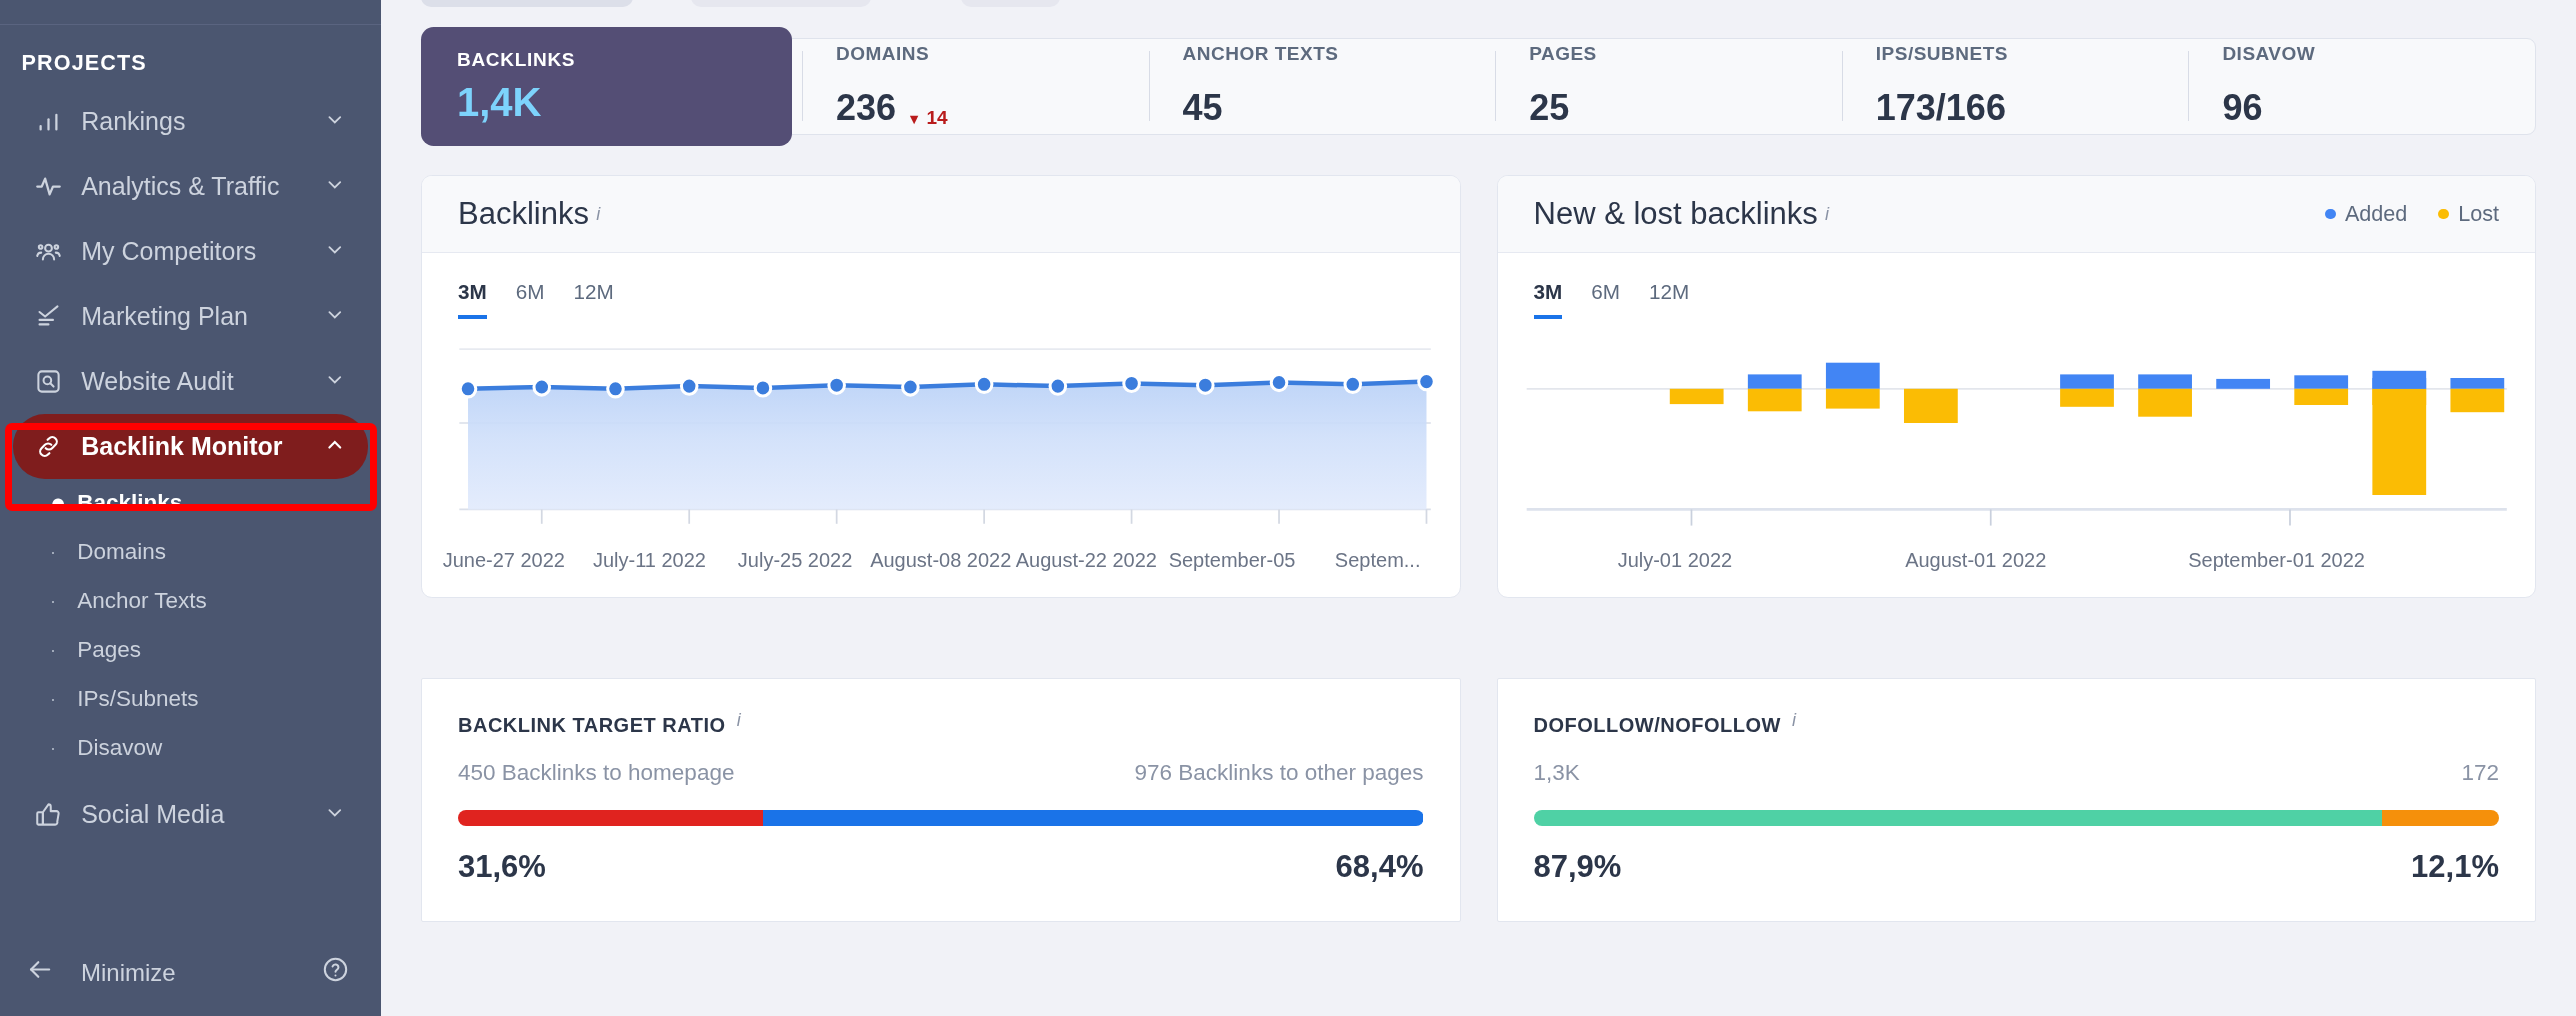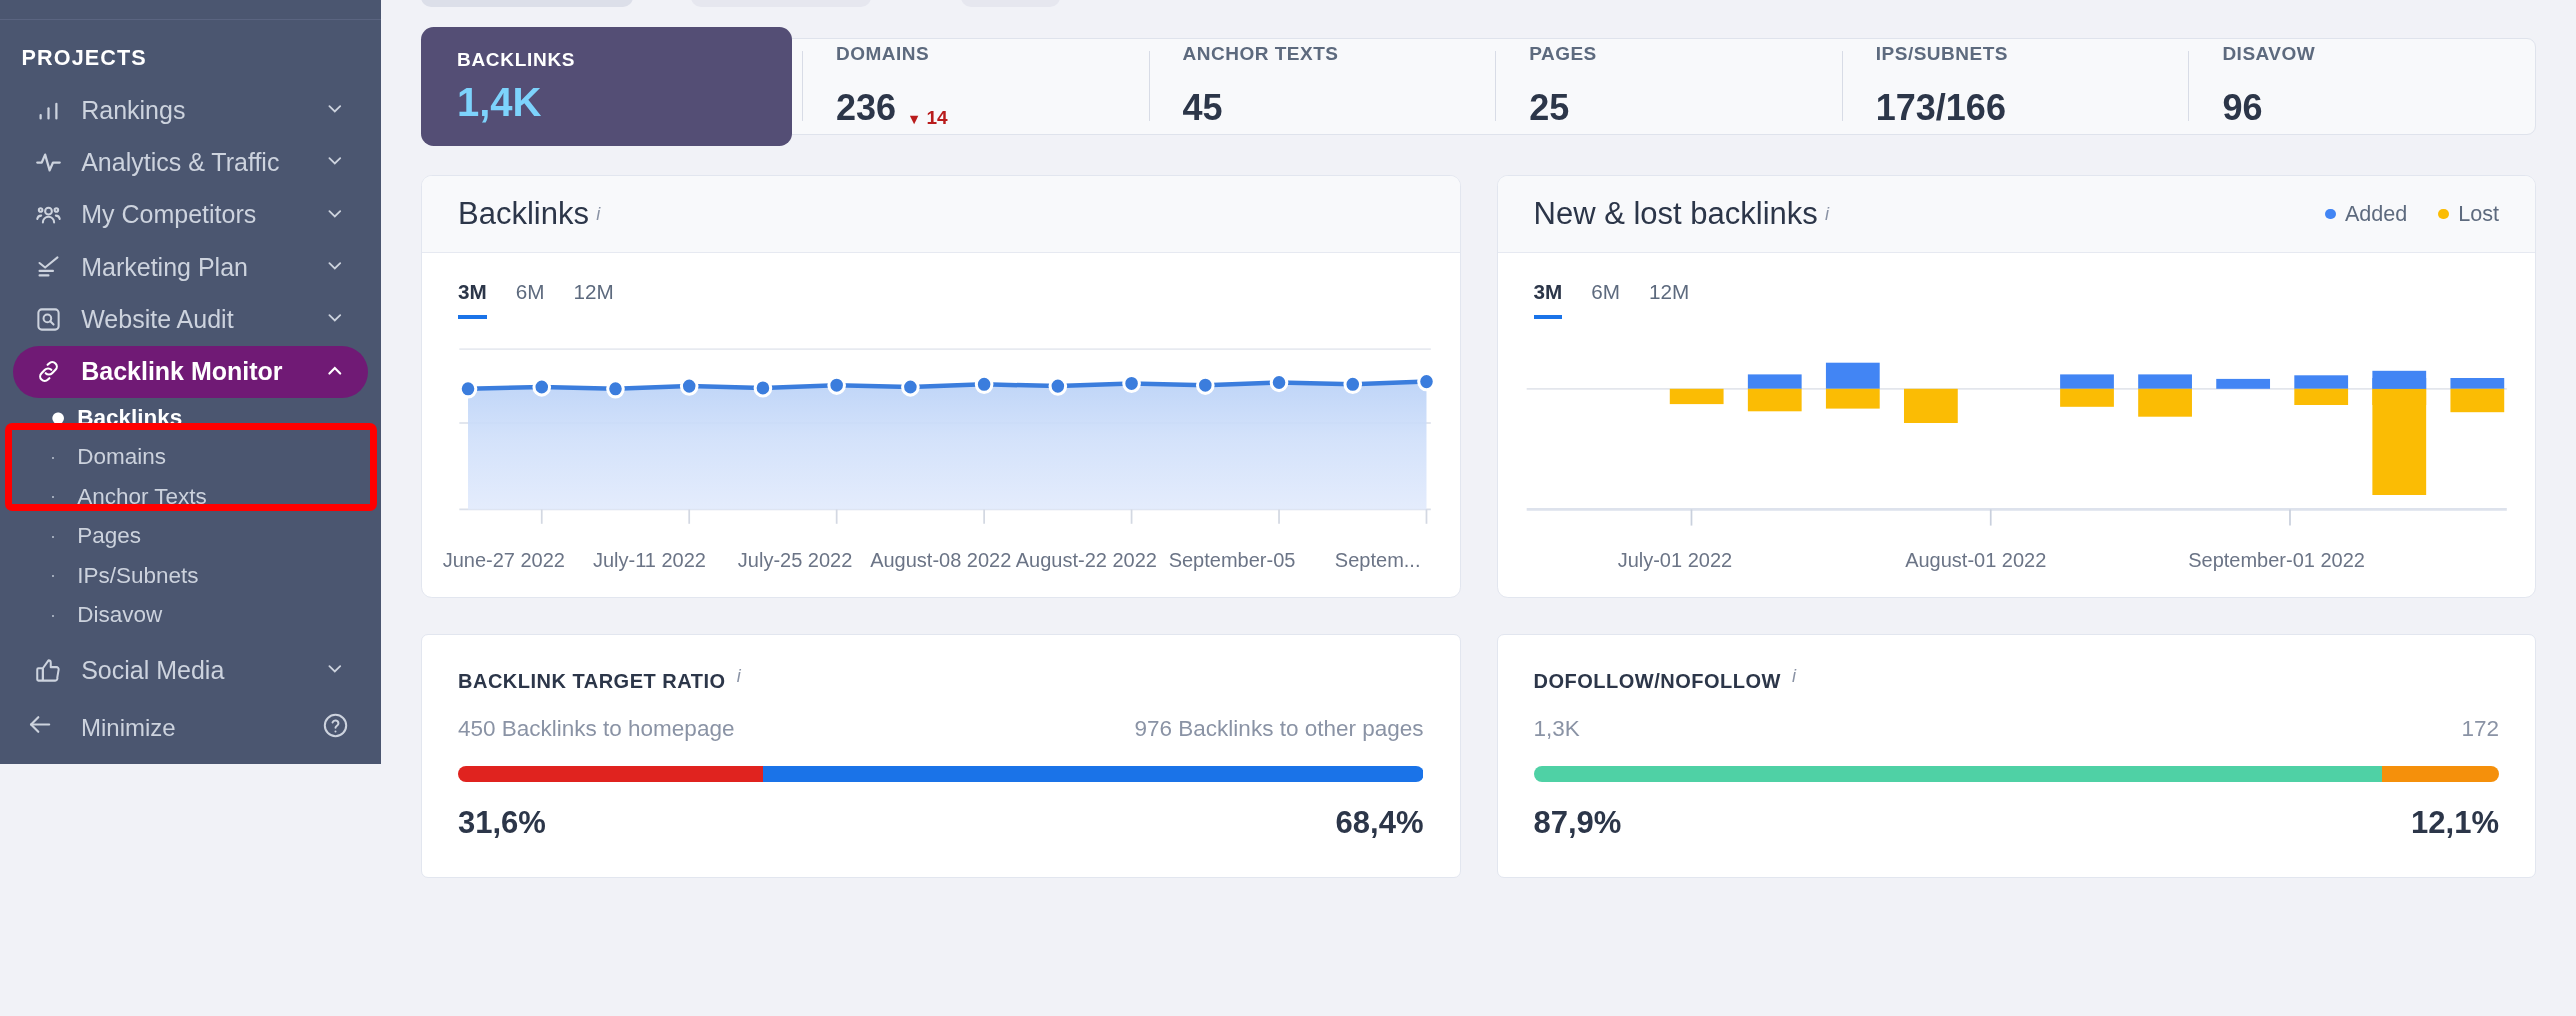--- a/index.html
+++ b/index.html
@@ -6,21 +6,21 @@
   html, body {
     width: 2576px; height: 1016px;
     font-family: "Liberation Sans", sans-serif;
     background: #f1f2f7;
     overflow: hidden;
   }
   .app { display: flex; width: 2576px; height: 1016px; }
 
   
   .sidebar {
-    width: 381px; flex: 0 0 381px; height: 764px;
+    width: 381px; flex: 0 0 381px; height: 1016px;
     background: #4b5670;
     position: relative;
     display: flex; flex-direction: column;
   }
   .sb-topstrip { height: 25px; border-bottom: 0.9px solid #5a6480; }
   .sb-section-label {
     color: #ffffff; font-size: 21.6px; font-weight: bold;
     letter-spacing: 1.1px; padding: 25px 0 12.6px 21.6px;
   }
   .sb-item {
@@ -29,21 +29,21 @@
     border-radius: 32px; cursor: pointer; position: relative;
   }
   .sb-item .ico {
     width: 40px; flex: 0 0 40px; display:flex; align-items:center; justify-content:center;
     color: #cdd3de;
   }
   .sb-item .lbl {
     flex: 1; color: #cdd3de; font-size: 25px; padding-left: 12.6px; white-space: nowrap;
   }
   .sb-item .chev { color: #cdd3de; width: 27px; text-align:center; }
-  .sb-item.active { background: #701a75; }
+  .sb-item.active { background: #7f1d1d; }
   .sb-item.active .lbl, .sb-item.active .ico, .sb-item.active .chev { color: #ffffff; font-weight: bold; }
   .sb-item.active .lbl { font-weight: 600; }
 
   .hl-box {
     position: absolute; left: 5.4px; top: 423px; width: 372px; height: 88px;
     border: 7.2px solid #ff0000; border-radius: 7.2px; pointer-events: none; z-index: 5;
   }
 
   .sb-sub {
     display: flex; align-items: center; height: 49px;
@@ -122,21 +122,21 @@
 
   .tabs { display: flex; gap: 29px; padding: 27px 0 0 36px; }
   .tab { font-size: 20.7px; color: #5d6a7e; padding-bottom: 10.8px; cursor: pointer; border-bottom: 4.5px solid transparent; }
   .tab.active { color: #2c3649; border-bottom-color: #1a73e8; font-weight: 700; }
 
   .chart-area { position: relative; height: 216px; margin: 14.4px 20px 0 20px; }
   .x-labels { display: flex; padding: 0 9px 25px 9px; }
   .x-labels span { flex: 1; text-align: center; font-size: 20px; color: #6b7486; white-space: nowrap; }
 
   
-  .mini { background:#fff; border:0.9px solid #e2e6ef; border-radius: 7px; padding: 31px 36px 36px 36px; }
+  .mini { background:#fff; border:0.9px solid #e2e6ef; border-radius: 2px; padding: 31px 36px 36px 36px; margin-top: 44px; }
   .mini-title { font-size: 20px; font-weight: bold; color: #2c3649; letter-spacing: 0.5px; }
   .mini-row { display: flex; justify-content: space-between; margin-top: 23.4px; }
   .mini-sub { font-size: 22.5px; color: #8a93a5; }
   .bar-track { display: flex; height: 16px; border-radius: 8px; overflow: hidden; margin-top: 23.4px; }
   .bar-seg { height: 100%; }
   .mini-pct { display: flex; justify-content: space-between; margin-top: 23.4px; }
   .mini-pct span { font-size: 31px; font-weight: bold; color: #2c3649; }
 </style>
 </head>
 <body>

